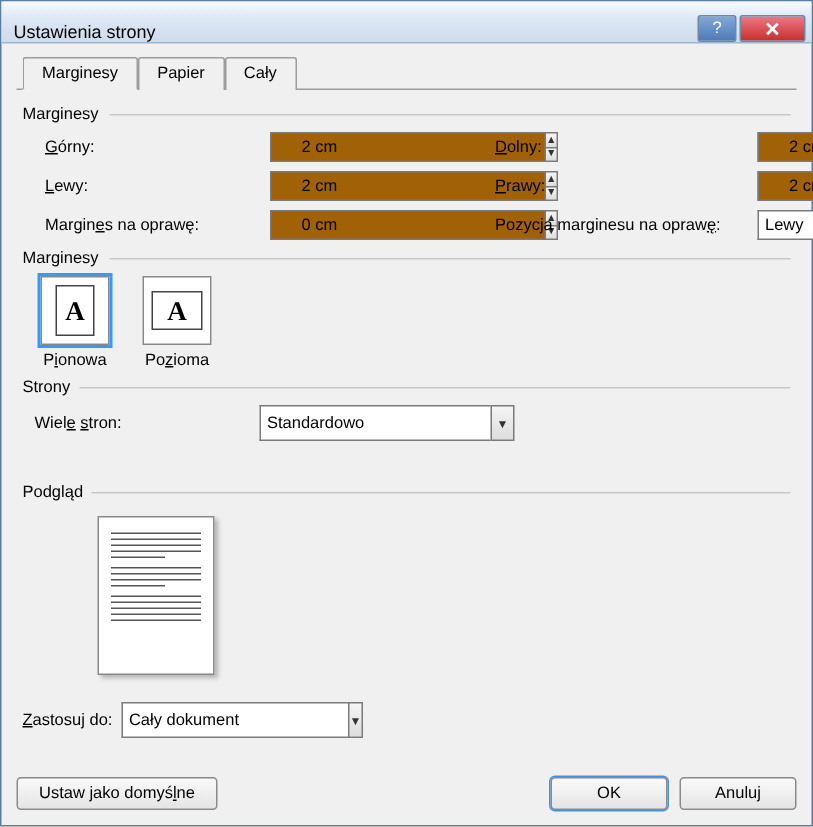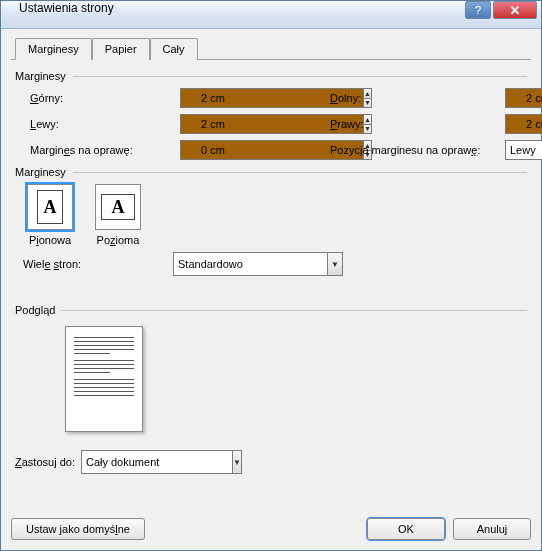--- a/index.html
+++ b/index.html
@@ -1,18 +1,18 @@
 <!DOCTYPE html>
 <html><head>
 <meta charset="utf-8">
 <style>
   * { box-sizing: border-box; font-family: "Segoe UI", Tahoma, sans-serif; font-size: 11px; }
   body { margin: 0; background: #ccc; }
   .window { width: 542px; height: 551px; background: #f0f0f0; border: 1px solid #5a7ca0; position: relative; box-shadow: 0 0 6px rgba(0,0,0,.3); }
-  .titlebar { height: 28px; background: linear-gradient(#f7fbff,#dde8f5 40%,#cfdcec); border-bottom: 1px solid #9fb6cf; display:flex; align-items:flex-start; padding:0 4px 0 18px; }
+  .titlebar { height: 28px; background: linear-gradient(#f7fbff,#dde8f5 40%,#cfdcec); border-bottom: 1px solid #9fb6cf; display:flex; align-items:flex-end; padding:0 4px 0 8px; }
   .titlebar .title { flex:1; color:#000; font-size:12px; }
   .tbtn { width:26px; height:18px; margin-left:2px; border:1px solid #6f88a4; border-radius:2px; display:flex; align-items:center; justify-content:center; font-size:11px; color:#fff; }
   .tbtn.help { background: linear-gradient(#7fa9da,#4f7bb6); }
   .tbtn.close { width:44px; background: linear-gradient(#e78,#c9302c); font-weight:bold; font-size:13px; }
   .body { position:absolute; top:28px; left:0; right:0; bottom:0; padding:8px 10px 10px 10px; }
   .tabs { display:flex; gap:0; margin-left:4px; }
   .tab { padding:4px 12px; border:1px solid #9c9c9c; border-bottom:none; background:#f0f0f0; position:relative; top:1px; border-radius:2px 2px 0 0; }
   .tab.active { background:#f0f0f0; z-index:2; border-bottom:1px solid #f0f0f0; }
   .tabline { border-top:1px solid #9c9c9c; margin-top:0; }
   .content { padding: 4px 4px 0 4px; }
@@ -125,20 +125,21 @@
           <div class="oitem">
             <div class="obox">
                 <div class="pg h">A</div>
               </div>
             <div>Po<span class="u">z</span>ioma</div>
           </div>
         </div>
       </div>
 
       <div class="group">
+        <div class="group-label" style="--lw:38px">Strony</div>
         <div style="display:flex; align-items:center; margin-left:8px; gap:0">
           <div class="lbl" style="width:150px">Wiel<span class="u">e</span> <span class="u">s</span>tron:</div>
           <div class="select">
               <input value="Standardowo" style="">
               <div class="cbtn">▼</div>
             </div>
         </div>
       </div>
 
       <div class="group" style="margin-top:28px">

